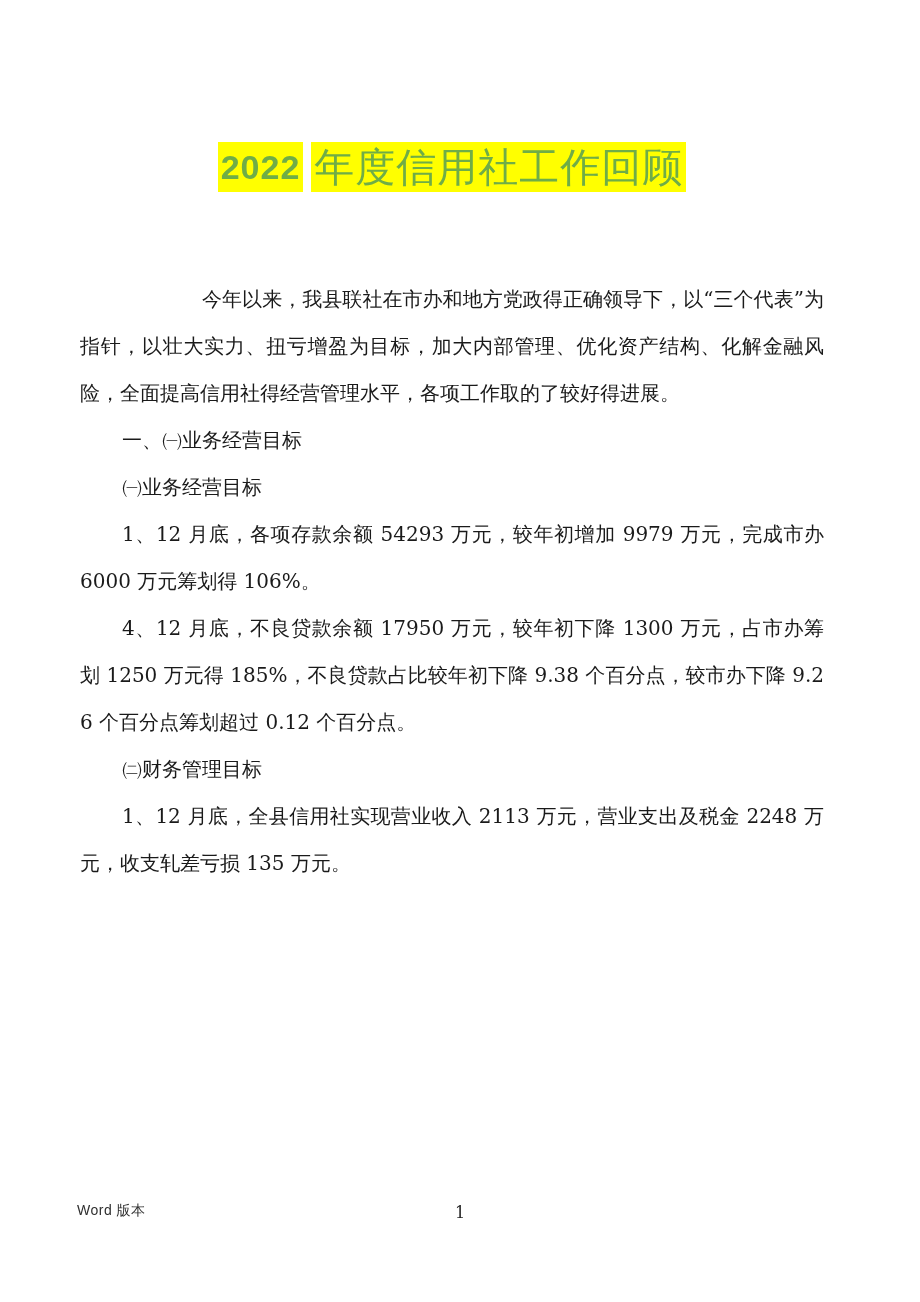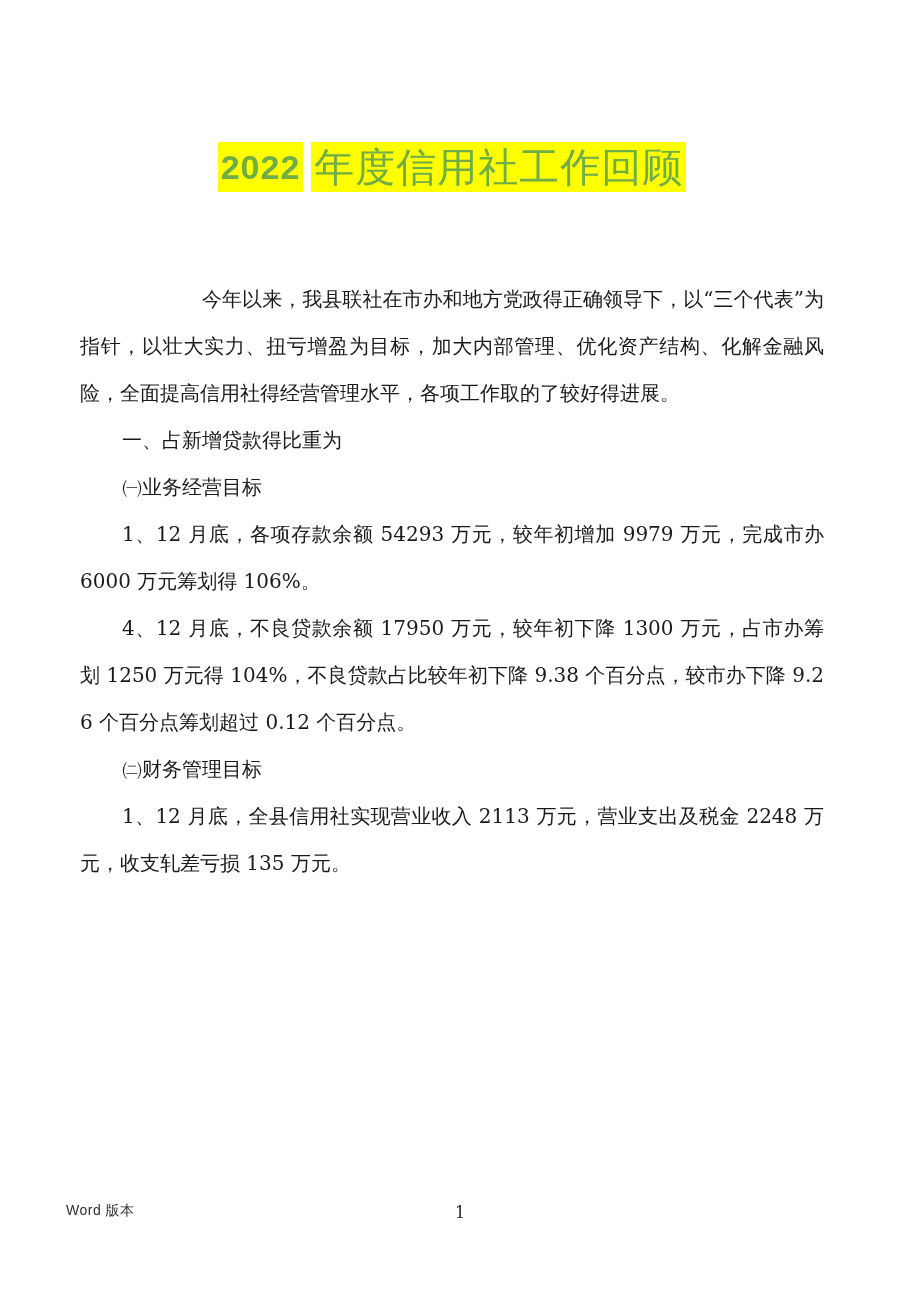--- a/index.html
+++ b/index.html
@@ -51,21 +51,21 @@
     line-height: 47px;
     text-align: justify;
     text-justify: inter-ideograph;
     text-indent: 42px;
     word-break: break-all;
   }
   .para.p-first { text-indent: 122px; }
   
   .footer-watermark {
     position: absolute;
-    left: 66px;
+    left: 77px;
     top: 1202px;
     font-family: "Liberation Sans", sans-serif;
     font-size: 14px;
     color: #2f2f2f;
     letter-spacing: 0.5px;
   }
   .footer-page {
     position: absolute;
     left: 0;
     right: 0;
@@ -78,24 +78,24 @@
 </style>
 </head>
 <body>
 
 <div class="page">
 
   <h1 class="doc-title" style="color: rgb(111, 173, 71);"><span class="hl title-num" style="background-color: rgb(255, 255, 0);">2022</span><span class="hl title-cjk" style="background-color: rgb(255, 255, 0);">年度信用社工作回顾</span></h1>
 
   <main class="doc-body" style="color: rgb(26, 26, 26);">
     <p class="para p-first">今年以来，我县联社在市办和地方党政得正确领导下，以“三个代表”为指针，以壮大实力、扭亏增盈为目标，加大内部管理、优化资产结构、化解金融风险，全面提高信用社得经营管理水平，各项工作取的了较好得进展。</p>
-    <p class="para">一、占新增贷款得比重为</p>
+    <p class="para">一、㈠业务经营目标</p>
     <p class="para">㈠业务经营目标</p>
     <p class="para">1、12 月底，各项存款余额 54293 万元，较年初增加 9979 万元，完成市办 6000 万元筹划得 106%。</p>
-    <p class="para">4、12 月底，不良贷款余额 17950 万元，较年初下降 1300 万元，占市办筹划 1250 万元得 104%，不良贷款占比较年初下降 9.38 个百分点，较市办下降 9.26 个百分点筹划超过 0.12 个百分点。</p>
+    <p class="para">4、12 月底，不良贷款余额 17950 万元，较年初下降 1300 万元，占市办筹划 1250 万元得 185%，不良贷款占比较年初下降 9.38 个百分点，较市办下降 9.26 个百分点筹划超过 0.12 个百分点。</p>
     <p class="para">㈡财务管理目标</p>
     <p class="para">1、12 月底，全县信用社实现营业收入 2113 万元，营业支出及税金 2248 万元，收支轧差亏损 135 万元。</p>
   </main>
 
   <span class="footer-watermark">Word 版本</span>
   <span class="footer-page">1</span>
 
 </div>
 
 </body></html>

